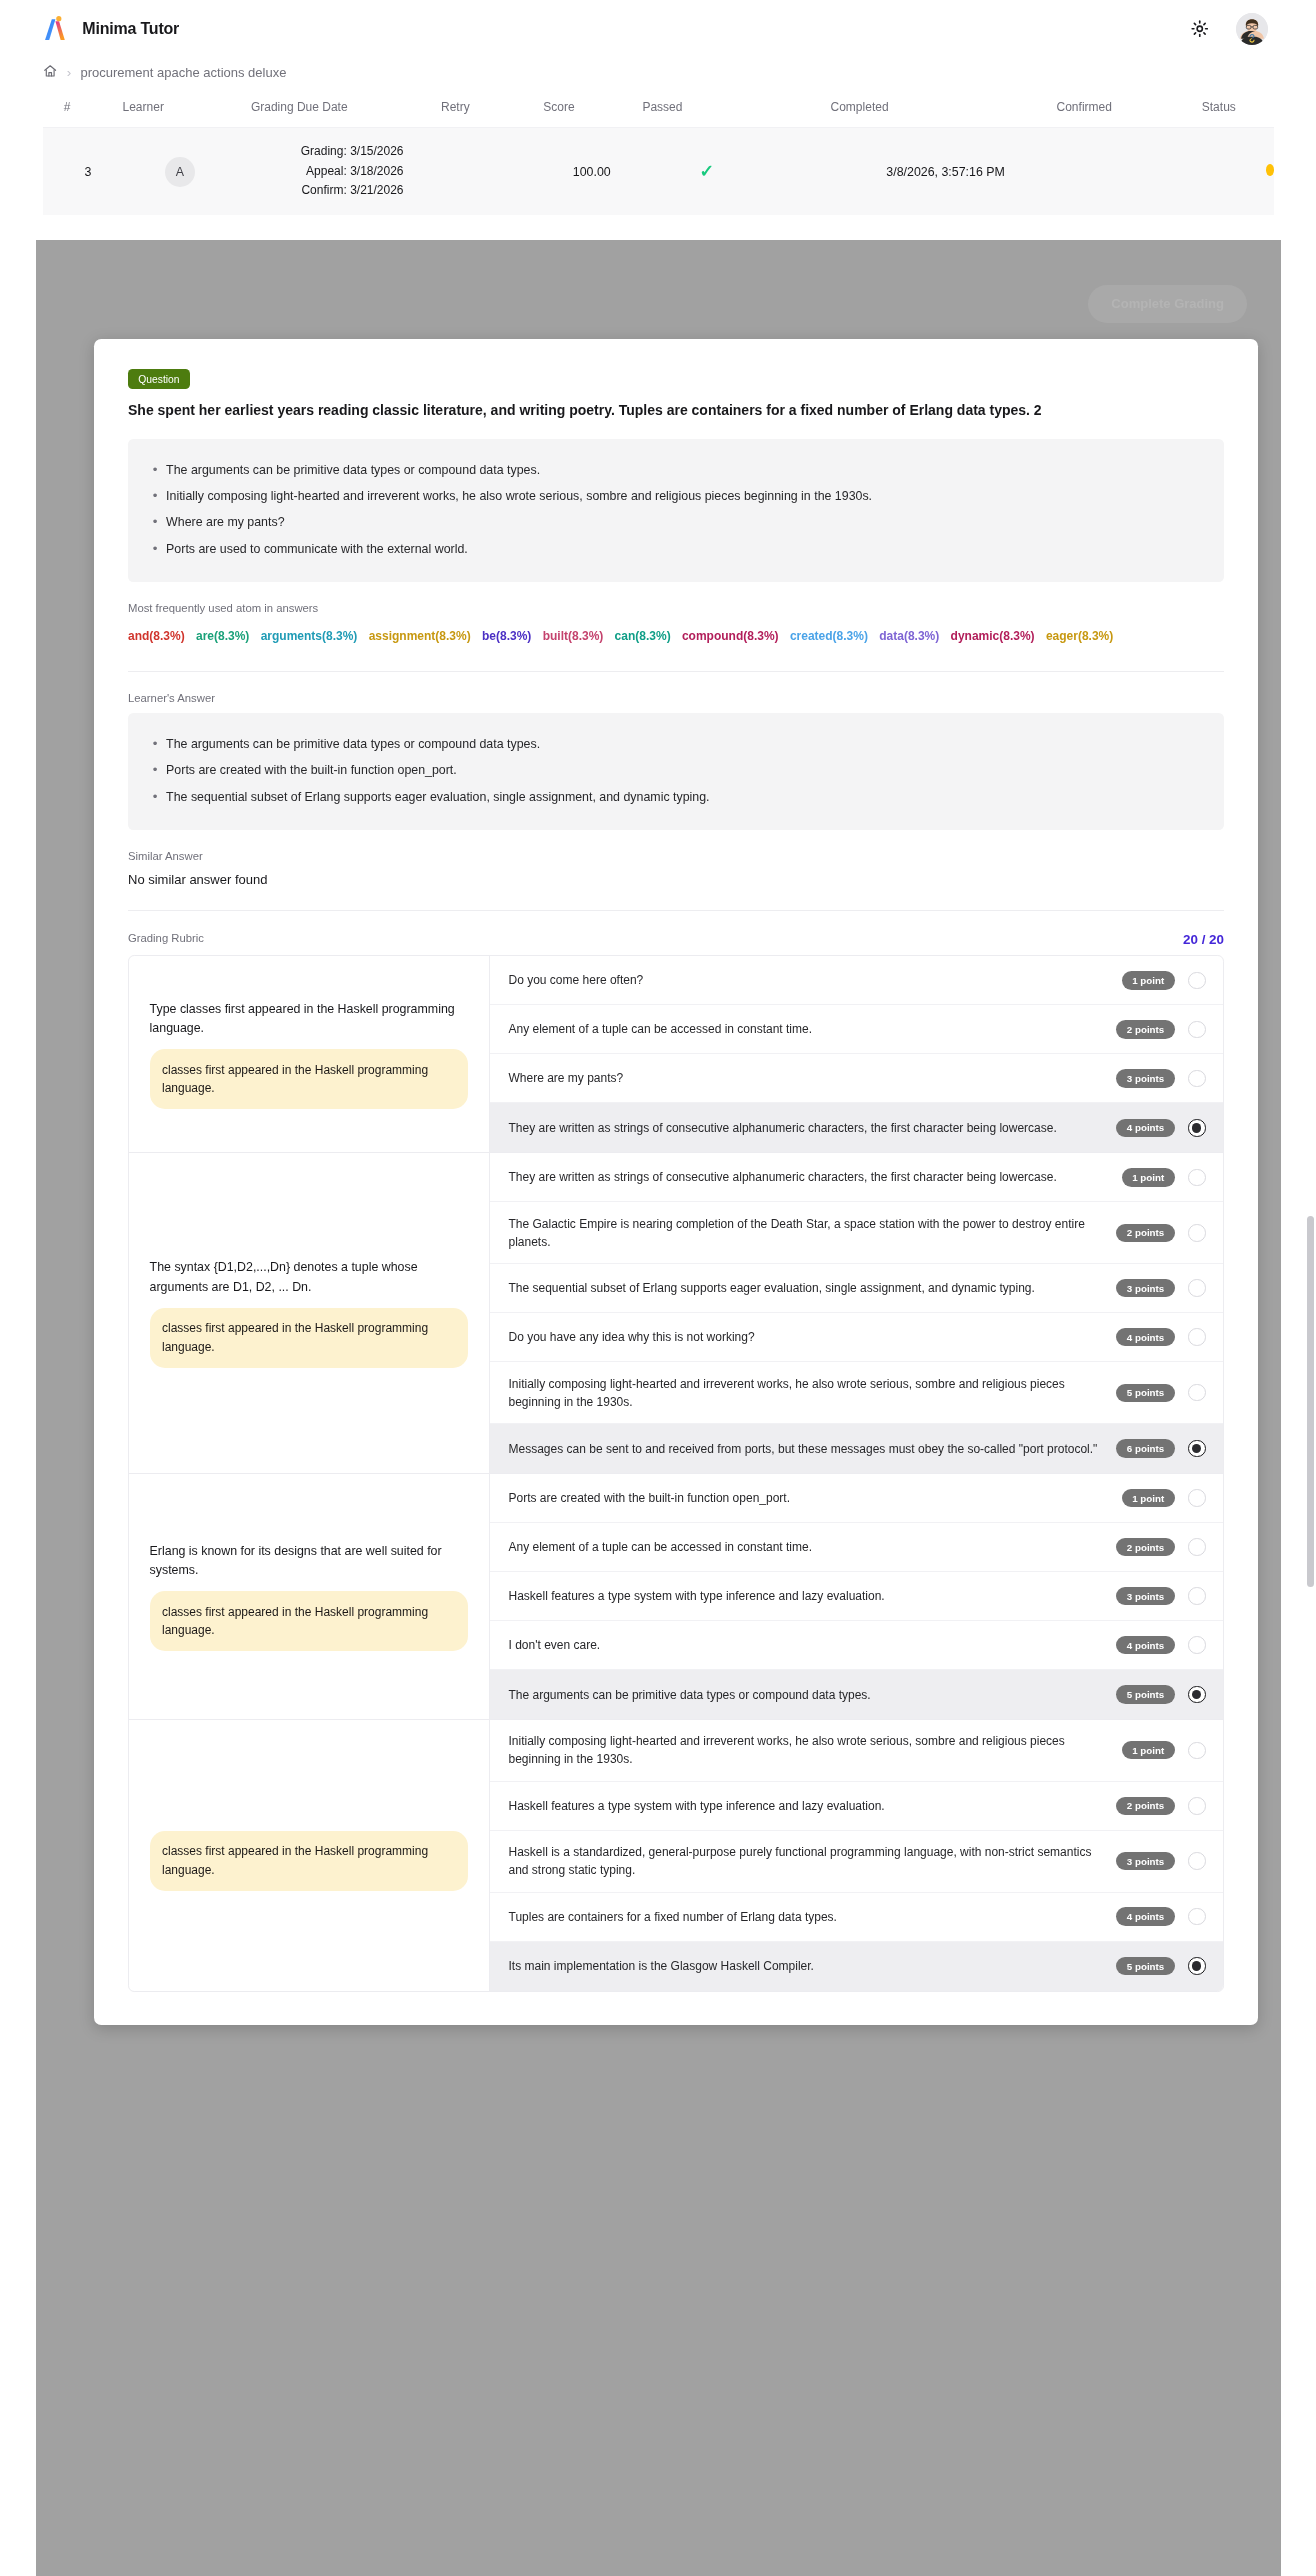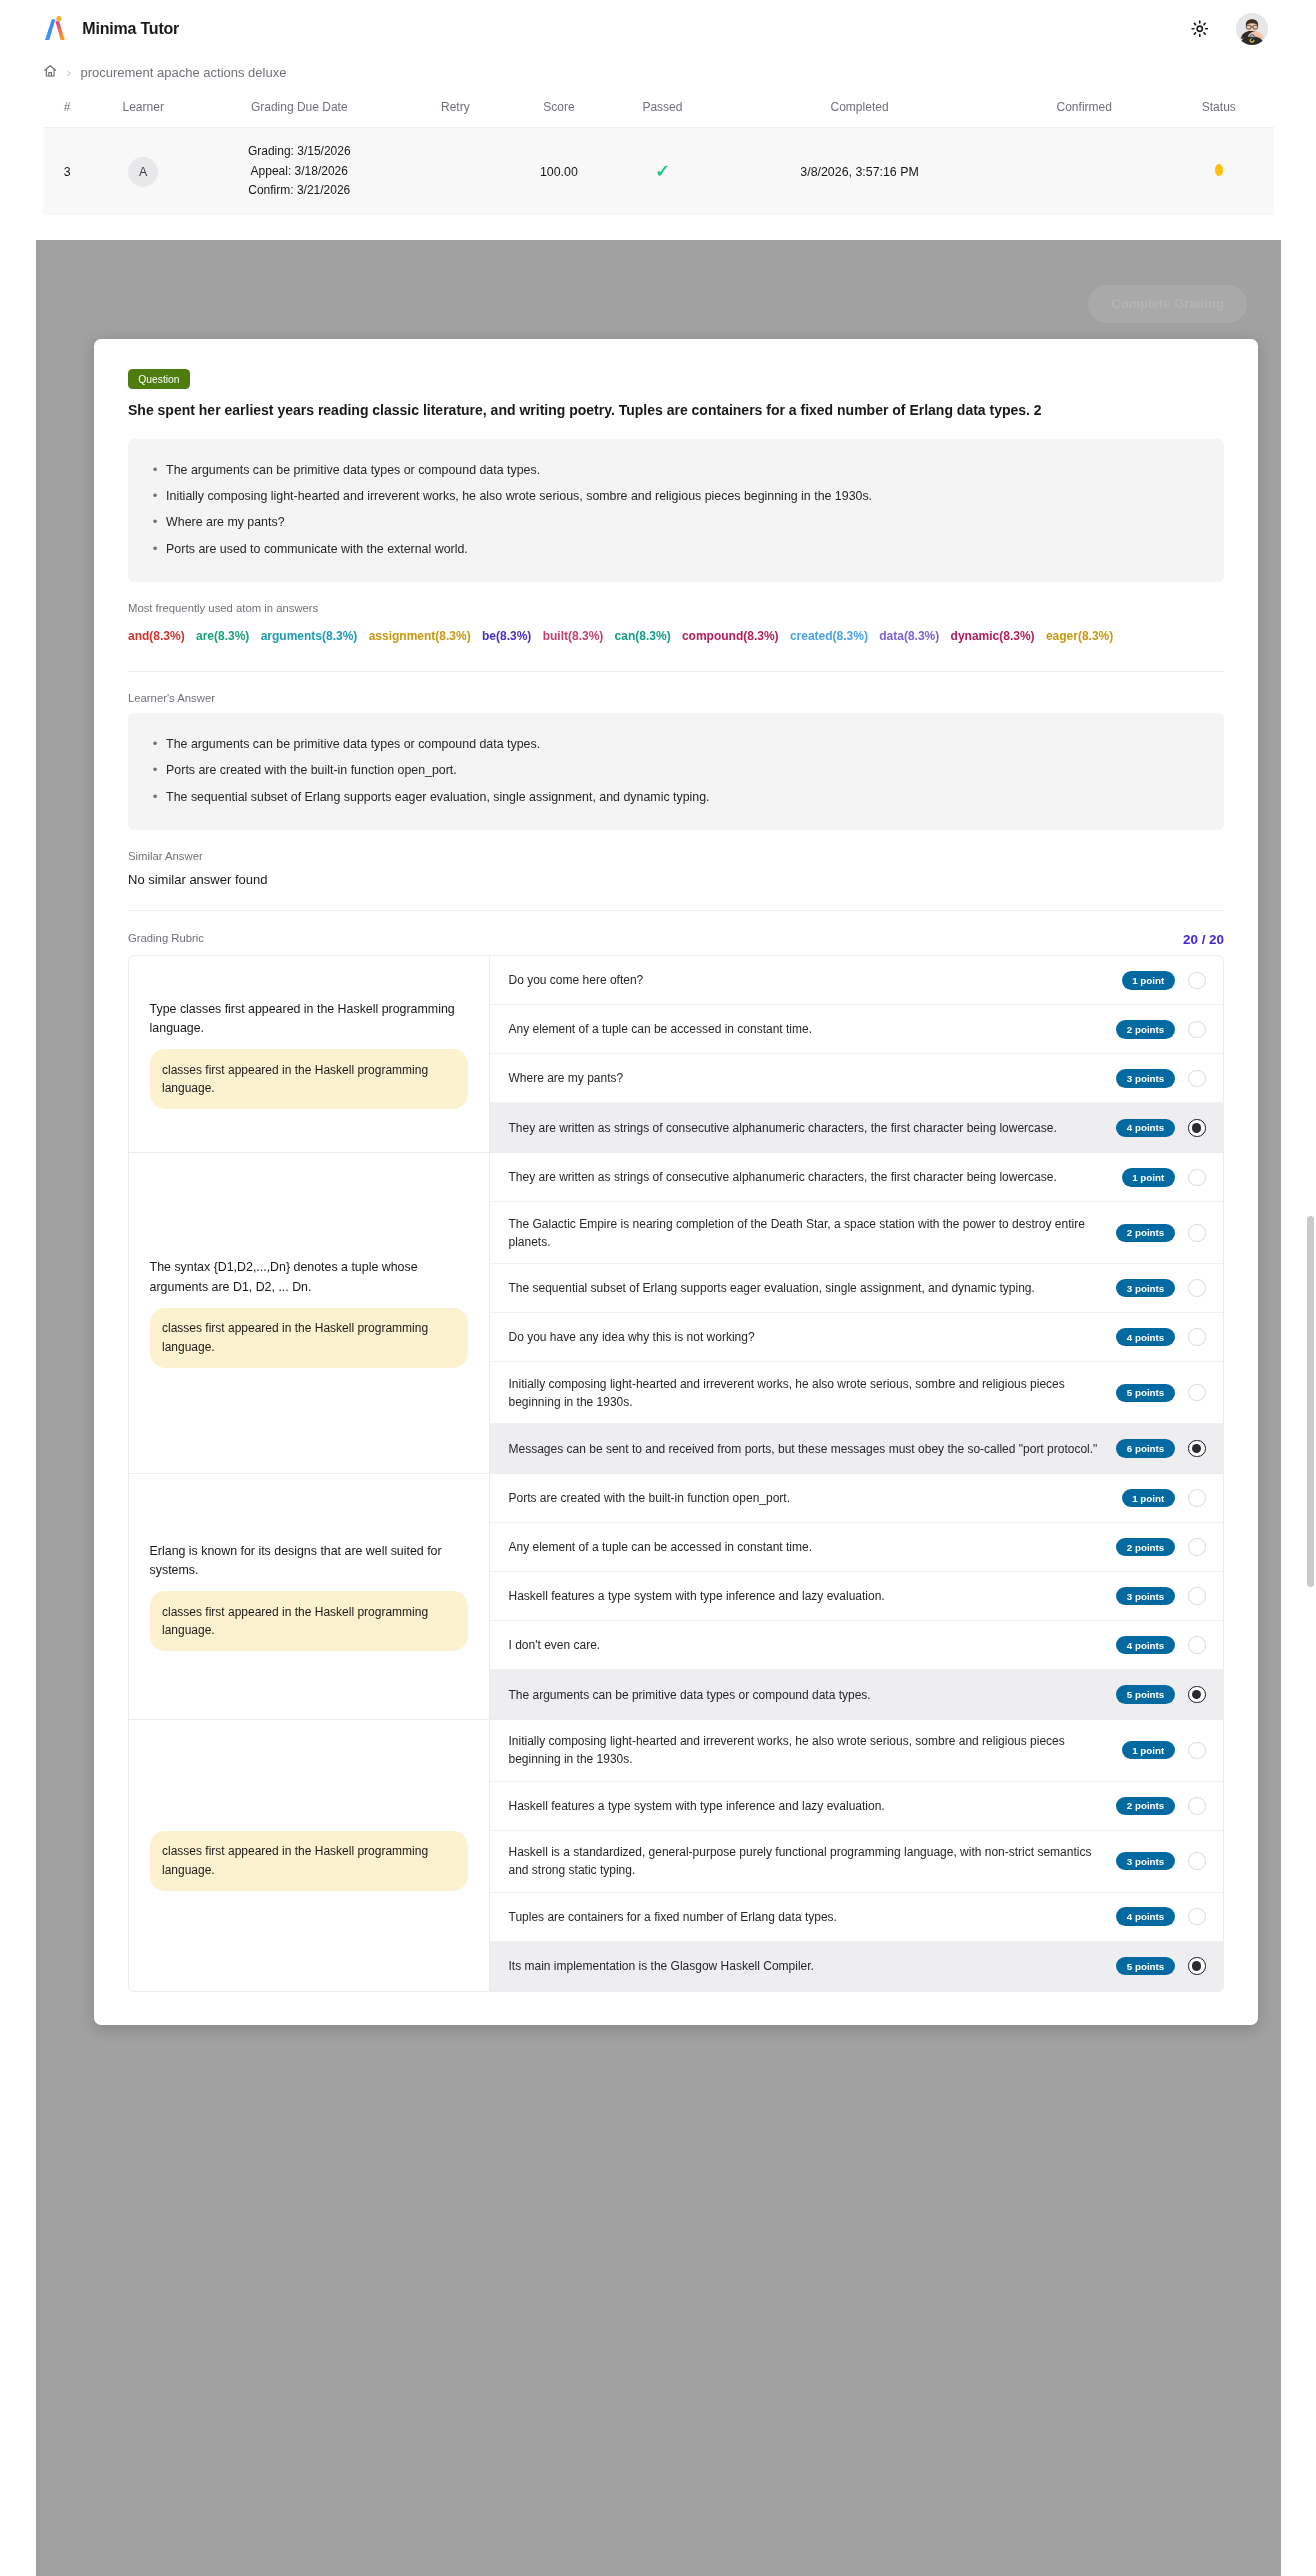--- a/index.html
+++ b/index.html
@@ -42,21 +42,21 @@
   .breadcrumb a { color: #71717a; text-decoration: none; }
 
   
   .table-wrap { padding: 0 43px; }
   table.attempts { width: 100%; border-collapse: collapse; }
   table.attempts thead th {
     font-size: 12px; font-weight: 400; color: #70707a;
     padding: 11.3px 0 13.4px; text-align: center; white-space: nowrap;
   }
   table.attempts tbody td {
-    font-size: 12.4px; color: #18181b; text-align: center;
+    font-size: 12.4px; color: #18181b; text-align: right;
     padding: 13.4px 0; vertical-align: middle;
     border-top: 1px solid #f1f1f4;
   }
   tr.row-open > td { background: #f8f8f9; border-top: 1px solid #efeff2; }
   .col-num   { width: 36px; }
   .col-learn { width: 77px; }
   .col-due   { width: 155px; }
   .col-retry { width: 77px; }
   .col-score { width: 77px; }
   .col-pass  { width: 77px; }
@@ -152,21 +152,21 @@
   .opt-row {
     display: flex; align-items: center; gap: 13.4px;
     padding: 12.4px 17.5px 12.4px 18.5px;
     border-bottom: 1px solid #f1f1f4;
     min-height: 49px;
   }
   .opt-row:last-child { border-bottom: none; }
   .opt-row.selected { background: #eeeef1; }
   .opt-text { flex: 1; font-size: 12px; line-height: 1.5; color: #27272a; }
   .pts-badge {
-    flex: none; background: #0369a1; color: #fff;
+    flex: none; background: #737373; color: #fff;
     font-size: 9.8px; font-weight: 700; border-radius: 11.3px;
     padding: 3.6px 10.3px; white-space: nowrap;
   }
   .radio {
     flex: none; width: 17.5px; height: 17.5px; border-radius: 50%;
     border: 1.5px solid #d9d9de; background: #fff;
     display: flex; align-items: center; justify-content: center;
     cursor: pointer;
   }
   .radio.on { border-color: #18181b; }

